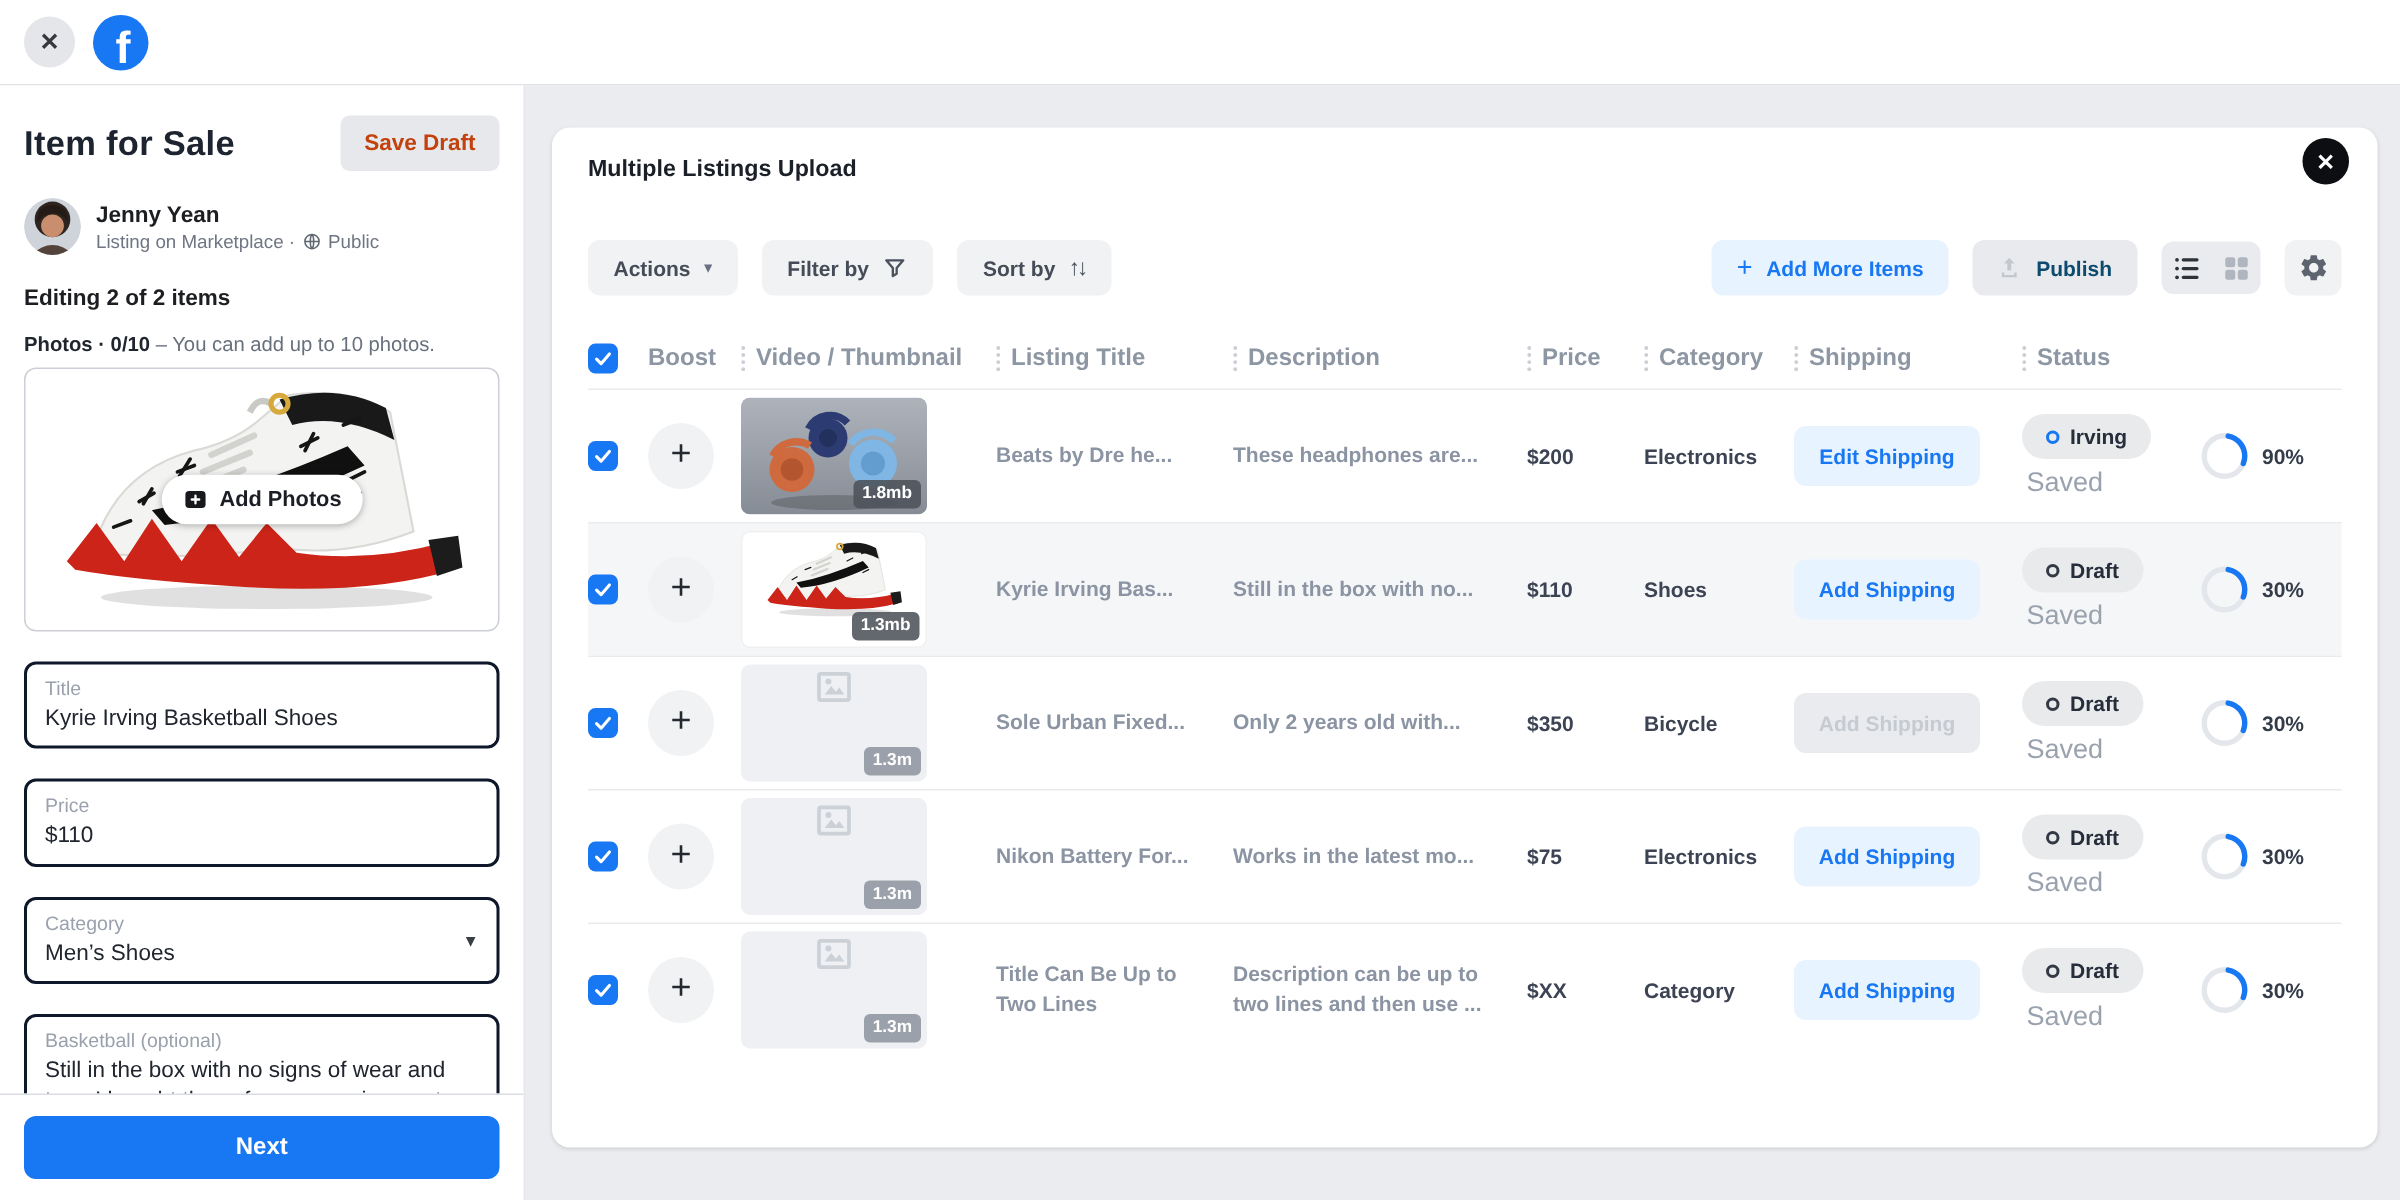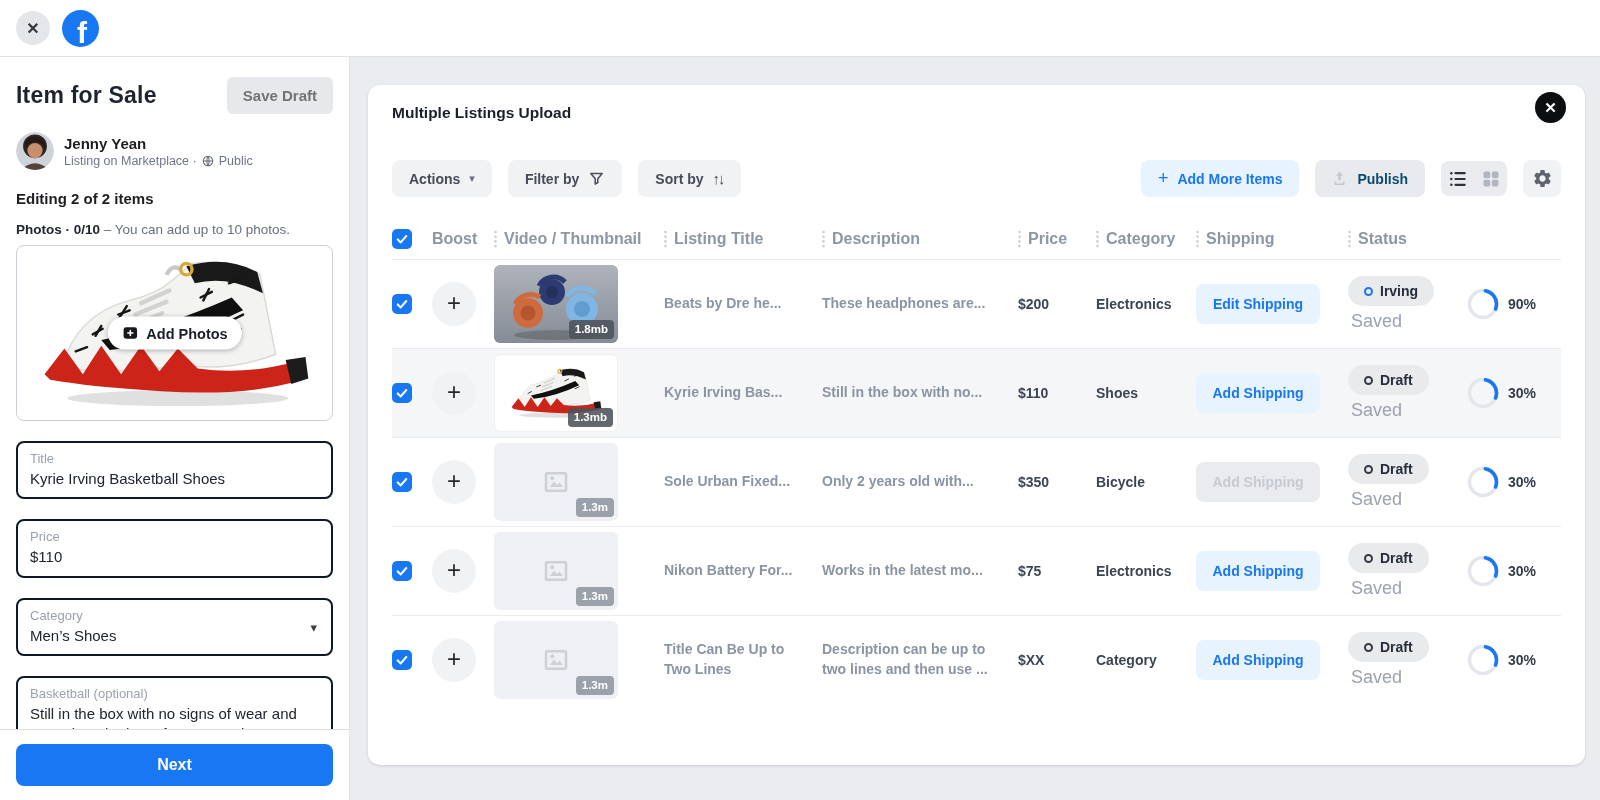--- a/index.html
+++ b/index.html
@@ -11,21 +11,21 @@
   .circle-btn { width:34px; height:34px; border-radius:50%; background:#e4e6ea; color:#35383d; border:none; font-size:16px; font-weight:600; display:flex; align-items:center; justify-content:center; cursor:pointer; }
   .fb-logo { width:37px; height:37px; border-radius:50%; background:#1877f2; color:#fff; font-weight:bold; font-size:30px; display:flex; align-items:flex-end; justify-content:center; overflow:hidden; line-height:.92; padding-left:3px; cursor:pointer; }
 
   .content { display:flex; height:743px; }
 
   
   .left-panel { width:350px; background:#fff; border-right:1px solid #e4e6e9; position:relative; overflow:hidden; flex:none; }
   .panel-body { padding:20px 16px 0; height:100%; overflow:hidden; }
   .panel-head { display:flex; justify-content:space-between; align-items:center; }
   .page-title { font-size:23px; font-weight:800; color:#1d2430; letter-spacing:.2px; }
-  .save-draft { background:#e6e8ec; color:#737373; font-weight:700; font-size:15px; border:none; border-radius:6px; padding:10px 16px; cursor:default; }
+  .save-draft { background:#e6e8ec; color:#c2410c; font-weight:700; font-size:15px; border:none; border-radius:6px; padding:10px 16px; cursor:default; }
   .profile { display:flex; gap:10px; align-items:center; margin-top:18px; }
   .avatar { width:38px; height:38px; border-radius:50%; overflow:hidden; flex:none; }
   .profile-name { font-size:15px; font-weight:700; color:#1c1e21; }
   .profile-sub { font-size:12.5px; color:#6f7683; display:flex; gap:5px; align-items:center; margin-top:2px; }
   .editing { margin-top:20px; font-size:15px; font-weight:700; color:#1c1e21; }
   .photos-line { margin-top:15px; font-size:13.5px; color:#68707d; }
   .photos-line b { color:#20252e; }
   .photo-box { margin-top:8px; border:1px solid #ccd0d6; border-radius:8px; height:176px; position:relative; overflow:hidden; background:#fff; cursor:pointer; }
   .photo-box svg.shoe { position:absolute; left:50%; top:50%; transform:translate(-50%,-50%); }
   .add-photos { position:absolute; left:50%; top:50%; transform:translate(-50%,-50%); background:#fff; border:none; border-radius:18px; padding:8px 14px; display:flex; gap:8px; align-items:center; font-weight:700; font-size:14.5px; color:#1b1e24; box-shadow:0 1px 5px rgba(0,0,0,.3); cursor:pointer; }
@@ -57,21 +57,21 @@
   .gear-btn { width:38px; height:37px; border:none; border-radius:8px; background:#f0f2f4; display:flex; align-items:center; justify-content:center; cursor:pointer; }
 
   
   .table { margin-top:22px; --cols: 40px 62px 170px 158px 196px 78px 100px 152px 118px 1fr; }
   .thead { display:grid; grid-template-columns:var(--cols); align-items:center; height:40px; }
   .th { display:flex; align-items:center; gap:7px; font-size:16px; font-weight:700; color:#8d96a3; cursor:pointer; }
   .trow { display:grid; grid-template-columns:var(--cols); align-items:center; min-height:89px; border-top:1px solid #e9ebee; }
   .trow.highlight { background:#f5f6f8; }
   .cb { width:20px; height:20px; border-radius:5px; background:#1877f2; display:inline-flex; align-items:center; justify-content:center; cursor:pointer; }
   .plus-btn { width:44px; height:44px; border-radius:50%; background:#f0f2f4; border:none; font-size:24px; font-weight:300; color:#25282e; display:flex; align-items:center; justify-content:center; cursor:pointer; line-height:1; padding-bottom:3px; }
-  .thumb { width:124px; height:78px; border-radius:6px; position:relative; overflow:hidden; background:#eef0f3; display:flex; align-items:center; justify-content:center; cursor:pointer; }
+  .thumb { width:124px; height:78px; border-radius:6px; position:relative; overflow:hidden; background:#eef0f3; display:flex; align-items:flex-start; justify-content:center; cursor:pointer; }
   .thumb.white { background:#fff; border:1px solid #f0f0f0; }
   .badge { position:absolute; right:4px; bottom:4px; background:rgba(77,82,90,.88); color:#fff; font-size:11.5px; font-weight:700; padding:2px 6px; border-radius:4px; line-height:1.3; }
   .thumb.placeholder .badge { background:#9aa1aa; }
   .cell-title,.cell-desc { font-size:14px; font-weight:600; color:#8b94a3; line-height:1.4; padding-right:16px; }
   .cell-price,.cell-cat { font-size:14px; font-weight:700; color:#3c4454; }
   .ship-btn { height:40px; min-width:124px; padding:0 16px; border-radius:8px; background:#e7f3ff; color:#1877f2; font-size:14px; font-weight:700; border:none; cursor:pointer; font-family:inherit; }
   .ship-btn.disabled { background:#e9ebee; color:#c6cbd2; cursor:default; }
   .status-wrap { display:inline-flex; flex-direction:column; align-items:flex-start; }
   .status-pill { display:inline-flex; align-items:center; gap:7px; background:#e8eaec; border-radius:16px; padding:7px 16px; font-size:14px; font-weight:700; color:#272e3b; }
   .dot { width:9px; height:9px; border-radius:50%; border:2.5px solid #1877f2; }

